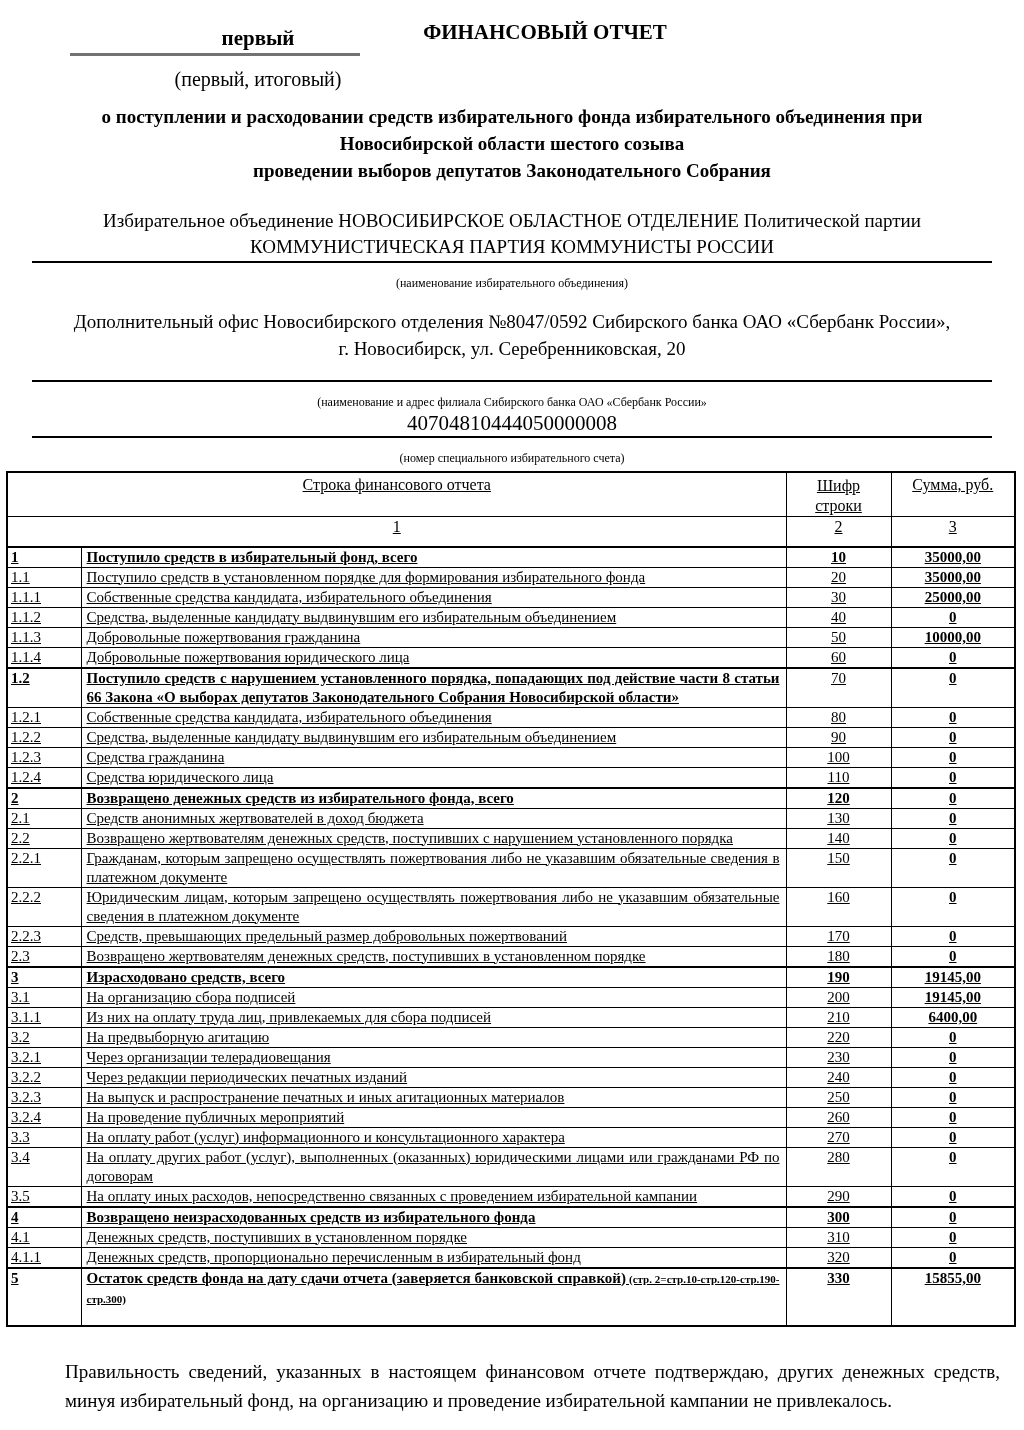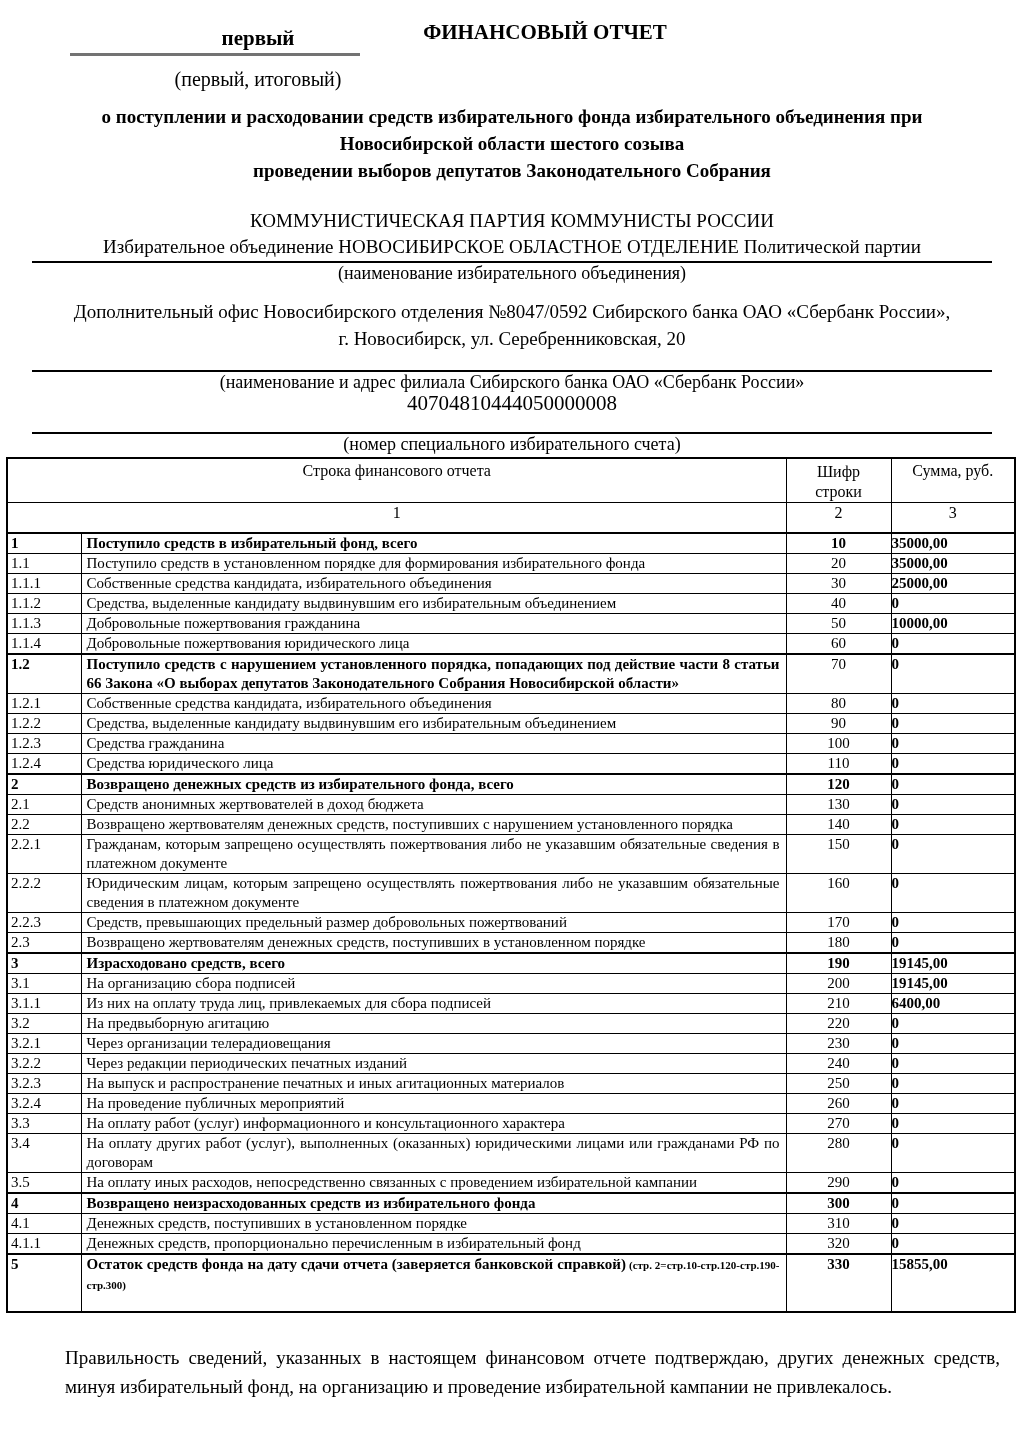--- a/index.html
+++ b/index.html
@@ -20,42 +20,43 @@
     font-weight:bold; font-size:21px;
   }
   .doc-title {
     position:absolute; left:66px; right:0; top:8px;
     text-align:center; font-weight:bold; font-size:21px;
   }
   .report-type-hint { margin-left:156px; width:204px; text-align:center; font-size:20px; padding-top:4px; }
   .subtitle { margin-top:12px; text-align:center; font-weight:bold; font-size:19px; line-height:27px; }
   .org-block { margin:24px 32px 0 32px; border-bottom:2px solid #000; padding-bottom:1px; }
   .org-line { text-align:center; font-size:19px; line-height:26px; }
-  .caption { text-align:center; font-size:18px; line-height:18px; padding-top:1px; }
+  .caption { text-align:center; font-size:12px; line-height:18px; padding-top:11px; }
   .bank-block { margin:1px 32px 0 32px; border-bottom:2px solid #000; padding-bottom:2px; }
   .bank-line { max-width:880px; margin:16px auto; text-align:center; font-size:19px; line-height:27px; }
-  .account-block { margin:0 32px; border-bottom:2px solid #000; padding-bottom:17px; }
+  .account-block { margin:0 32px; border-bottom:2px solid #000; padding-bottom:1px; }
   .account-number { text-align:center; font-size:21px; line-height:24px; }
   
   table.report {
     border-collapse:collapse; table-layout:fixed;
     margin:4px 0 0 6px; width:1008px;
     border:2px solid #000;
     font-size:15px;
+    text-decoration:underline;
   }
   table.report td, table.report th { border:1px solid #000; vertical-align:top; }
   th.h-line { font-weight:normal; font-size:16px; text-align:center; height:44px; padding-top:3px; }
   th.h-code { font-weight:normal; font-size:16px; text-align:center; white-space:pre-line; line-height:20px; padding-top:3px; }
   th.h-sum  { font-weight:normal; font-size:16px; text-align:center; padding-top:3px; }
   td.cn { text-align:center; font-size:16px; height:30px; padding-top:1px; }
   td.num { padding:0 2px 0 3px; line-height:19px; height:19px; }
   td.label { padding:0 6px 0 5px; line-height:19px; }
   td.label.j { text-align:justify; }
   td.code { text-align:center; line-height:19px;margin-left:24px; }
-  td.sum { text-align:left; font-weight:bold; line-height:19px; }
+  td.sum { text-align:center; font-weight:bold; line-height:19px; }
   tr.thick td { border-top:2px solid #000; }
   tr.sec td.num, tr.sec td.label, tr.sec td.code { font-weight:bold; }
   tr.bl td.num, tr.bl td.label { font-weight:bold; }
   tr.tall td { height:58px; }
   .formula { font-size:11px; font-weight:bold; }
   
   .declaration {
     margin:30px 56px 0 65px; width:935px;
     font-size:19px; line-height:29px; text-align:justify;
   }
@@ -79,22 +80,22 @@
 </div>
 <div class="report-type-hint">(первый, итоговый)</div>
 
 <div class="subtitle">
     <div>о поступлении и расходовании средств избирательного фонда избирательного объединения при</div>
     <div>Новосибирской области шестого созыва</div>
     <div>проведении выборов депутатов Законодательного Собрания</div>
   </div>
 
 <div class="org-block">
+  <div class="org-line">Избирательное объединение НОВОСИБИРСКОЕ ОБЛАСТНОЕ ОТДЕЛЕНИЕ Политической партии</div>
   <div class="org-line">КОММУНИСТИЧЕСКАЯ ПАРТИЯ КОММУНИСТЫ РОССИИ</div>
-  <div class="org-line">Избирательное объединение НОВОСИБИРСКОЕ ОБЛАСТНОЕ ОТДЕЛЕНИЕ Политической партии</div>
 </div>
 <div class="caption">(наименование избирательного объединения)</div>
 
 <div class="bank-block">
   <div class="bank-line">Дополнительный офис Новосибирского отделения №8047/0592 Сибирского банка ОАО «Сбербанк России», г. Новосибирск, ул. Серебренниковская, 20</div>
 </div>
 <div class="caption">(наименование и адрес филиала Сибирского банка ОАО «Сбербанк России»</div>
 
 <div class="account-block">
   <div class="account-number">40704810444050000008</div>

